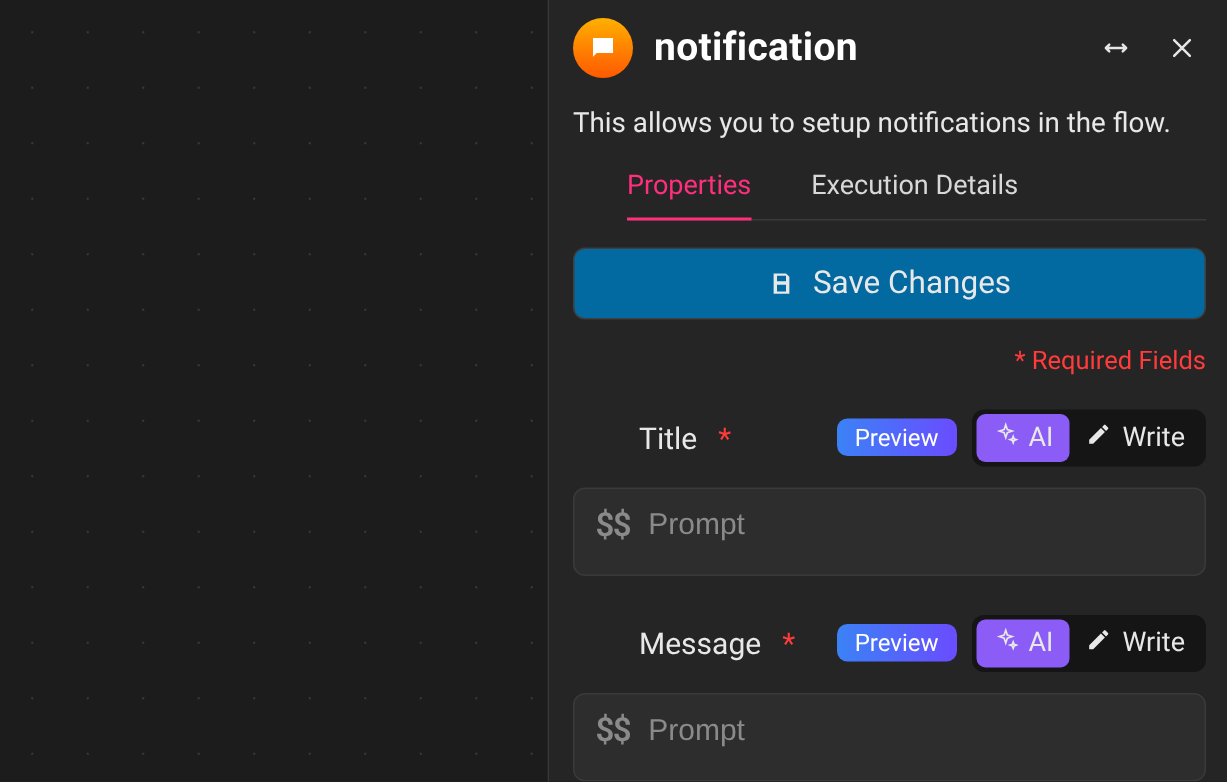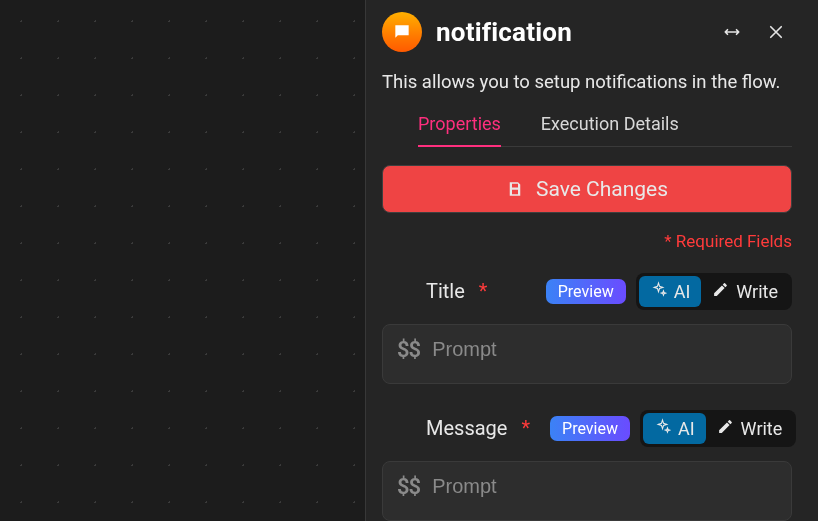--- a/index.html
+++ b/index.html
@@ -15,21 +15,21 @@
     position: relative;
     background-color: #1c1c1c;
     background-image: radial-gradient(circle, #3a3a3a 1px, transparent 1px);
     background-size: 37px 37px;
     background-position: 3px 3px;
   }
   .panel {
     width: 453px;
     background: #252525;
     border-left: 1px solid #383838;
-    padding: 10px 26px 0 16px;
+    padding: 10px 14px 0 16px;
     display: flex;
     flex-direction: column;
   }
   .hdr {
     display: flex;
     align-items: center;
     gap: 14px;
     padding-top: 2px;
   }
   .logo {
@@ -74,21 +74,21 @@
   .tab.active::after {
     content: "";
     position: absolute;
     left: 0; right: 0; bottom: -1px;
     height: 2px;
     background: #ff2f7e;
   }
   .btn-row { margin-top: 18px; }
   .save-btn {
     width: 100%;
-    background: #ef4444;
+    background: #0369a1;
     border: 1px solid #3f3f3f;
     border-radius: 8px;
     height: 48px;
     display: flex;
     align-items: center; justify-content: center;
     gap: 12px;
     color: #e8e8e8;
     font-size: 21px;
     cursor: pointer;
   }
@@ -132,21 +132,21 @@
   .seg-btn {
     display: flex;
     align-items: center;
     gap: 7px;
     padding: 5px 11px;
     border-radius: 6px;
     font-size: 18px;
     color: #e8e8e8;
     cursor: pointer;
   }
-  .seg-btn.active { background: #0369a1; }
+  .seg-btn.active { background: #8b5cf6; }
   .seg-btn svg { width: 17px; height: 17px; fill: currentColor; }
   .seg-btn .spark svg { stroke: currentColor; fill: none; stroke-width: 1.6; }
   .textbox {
     margin-top: 14px;
     background: #2d2d2d;
     border: 1px solid #3a3a3a;
     border-radius: 8px;
     height: 72px;
     display: flex;
     align-items: flex-start;

